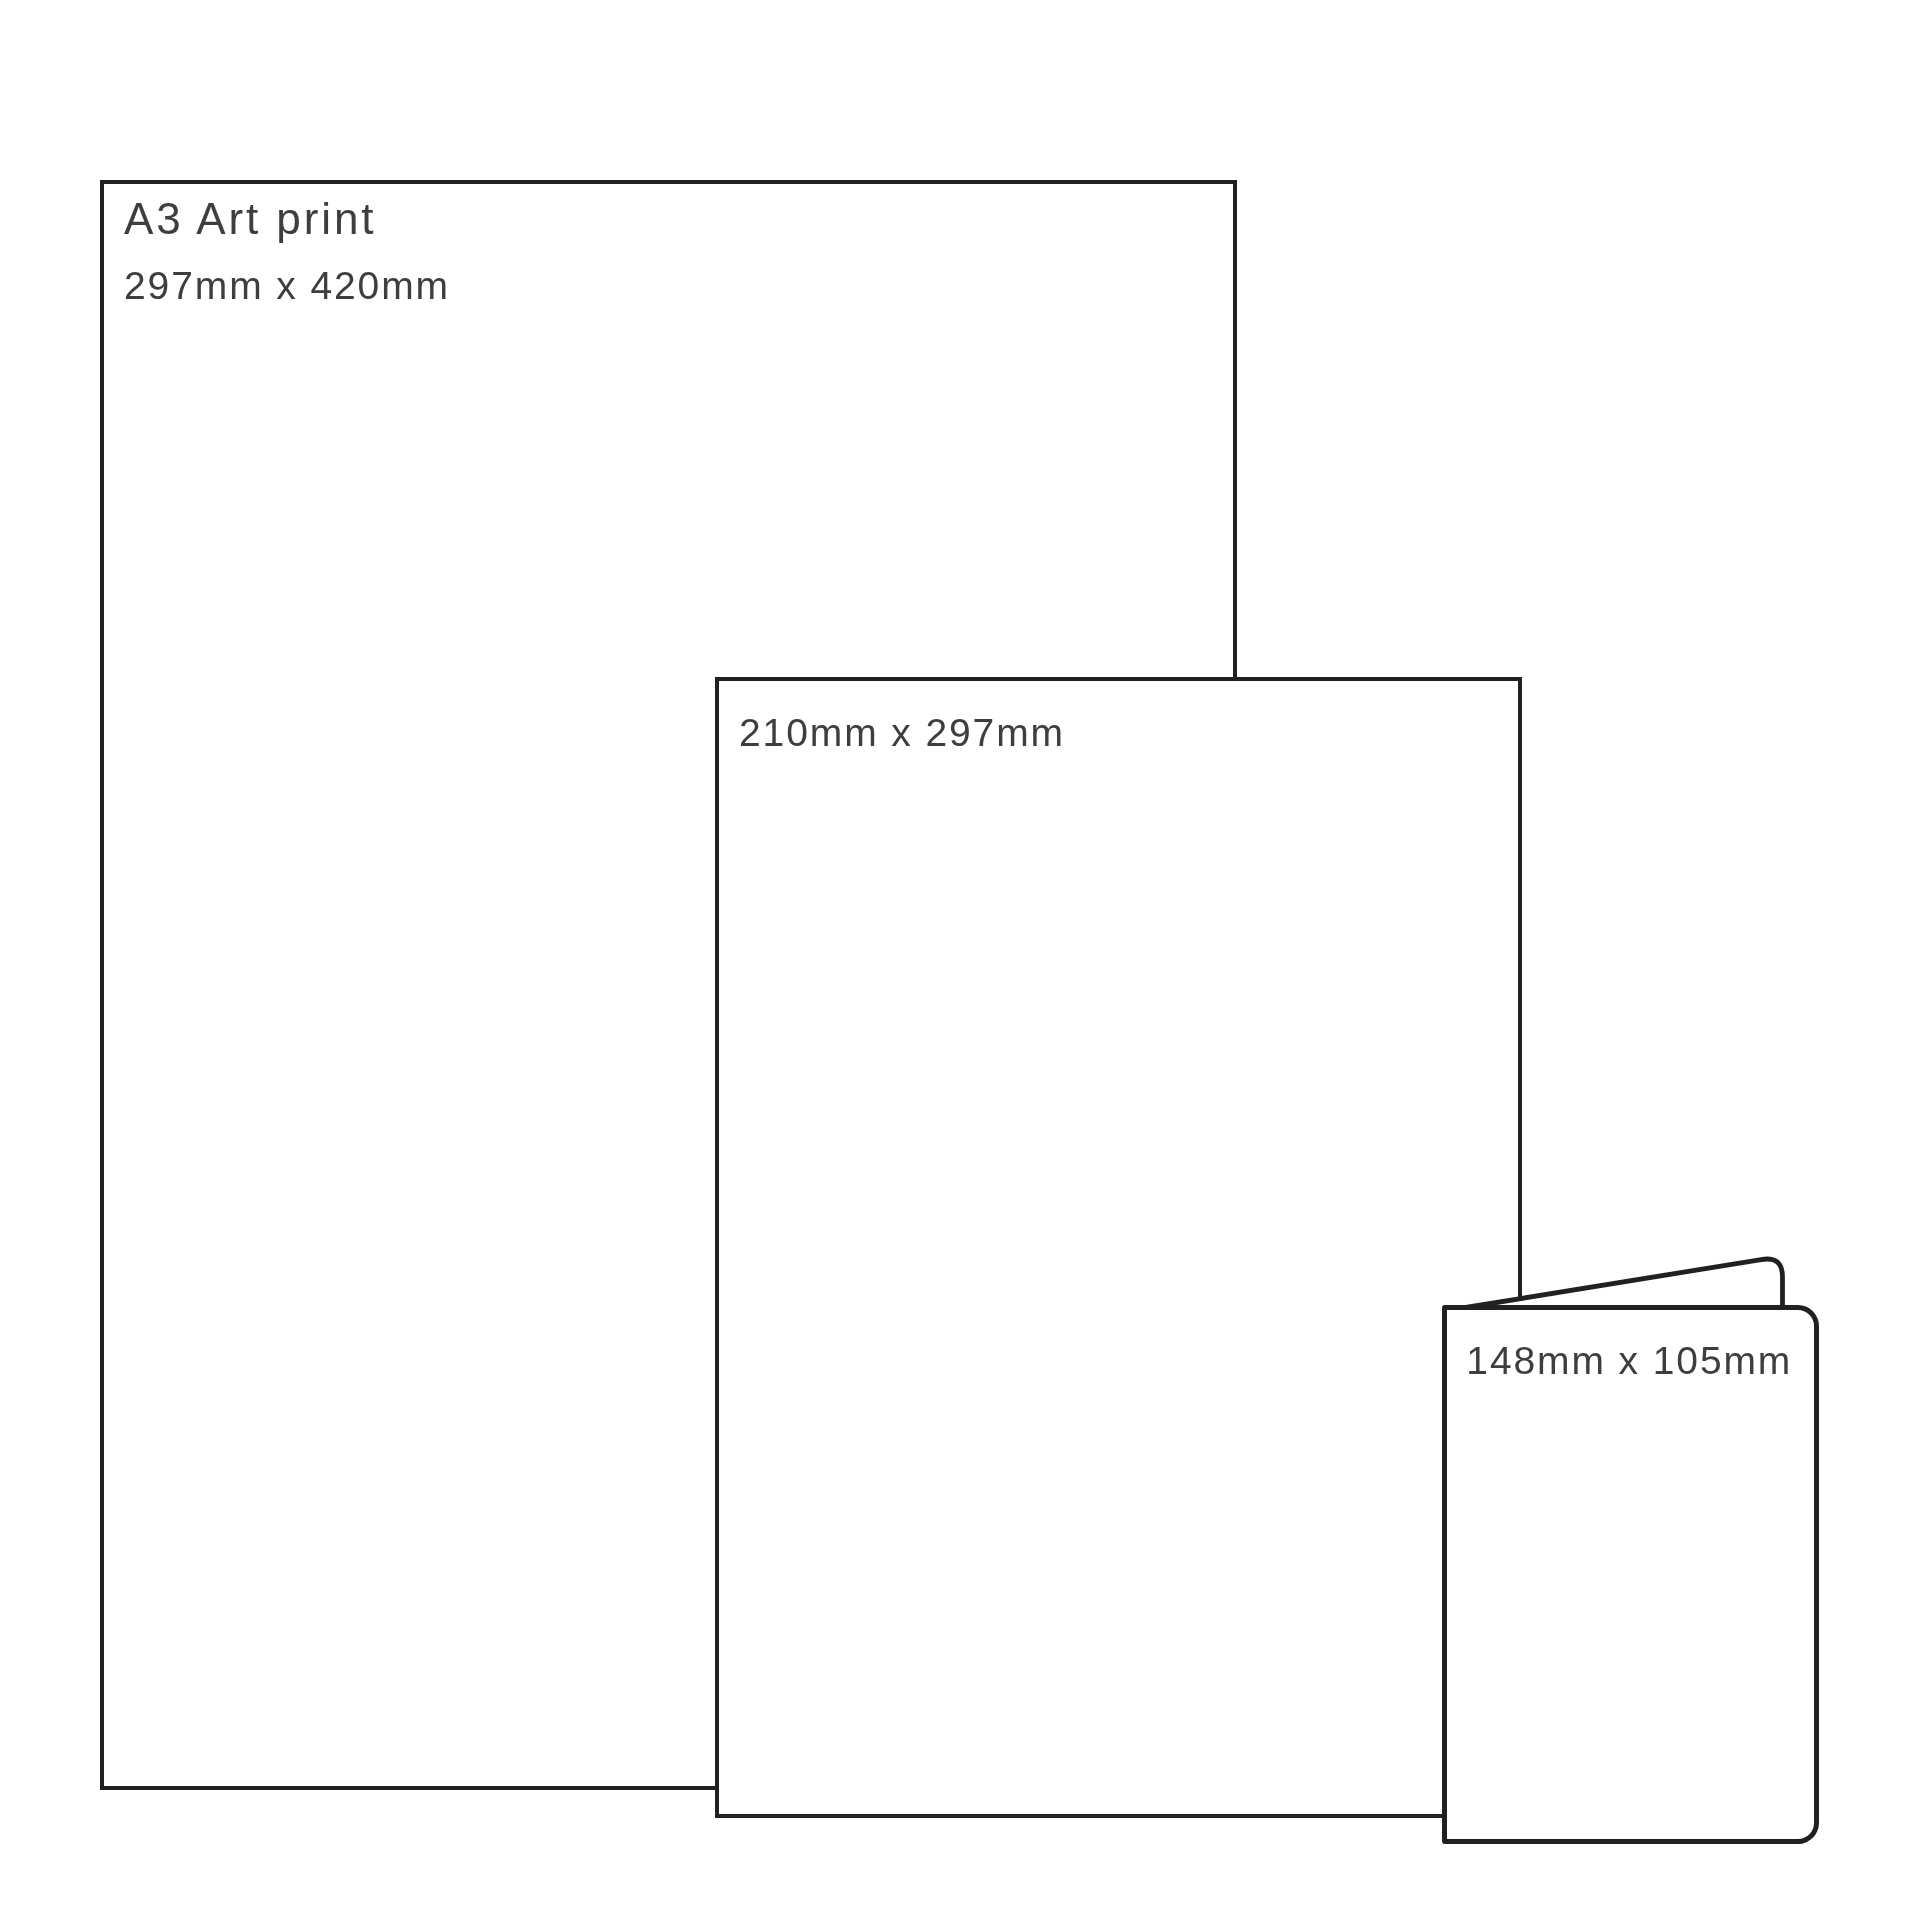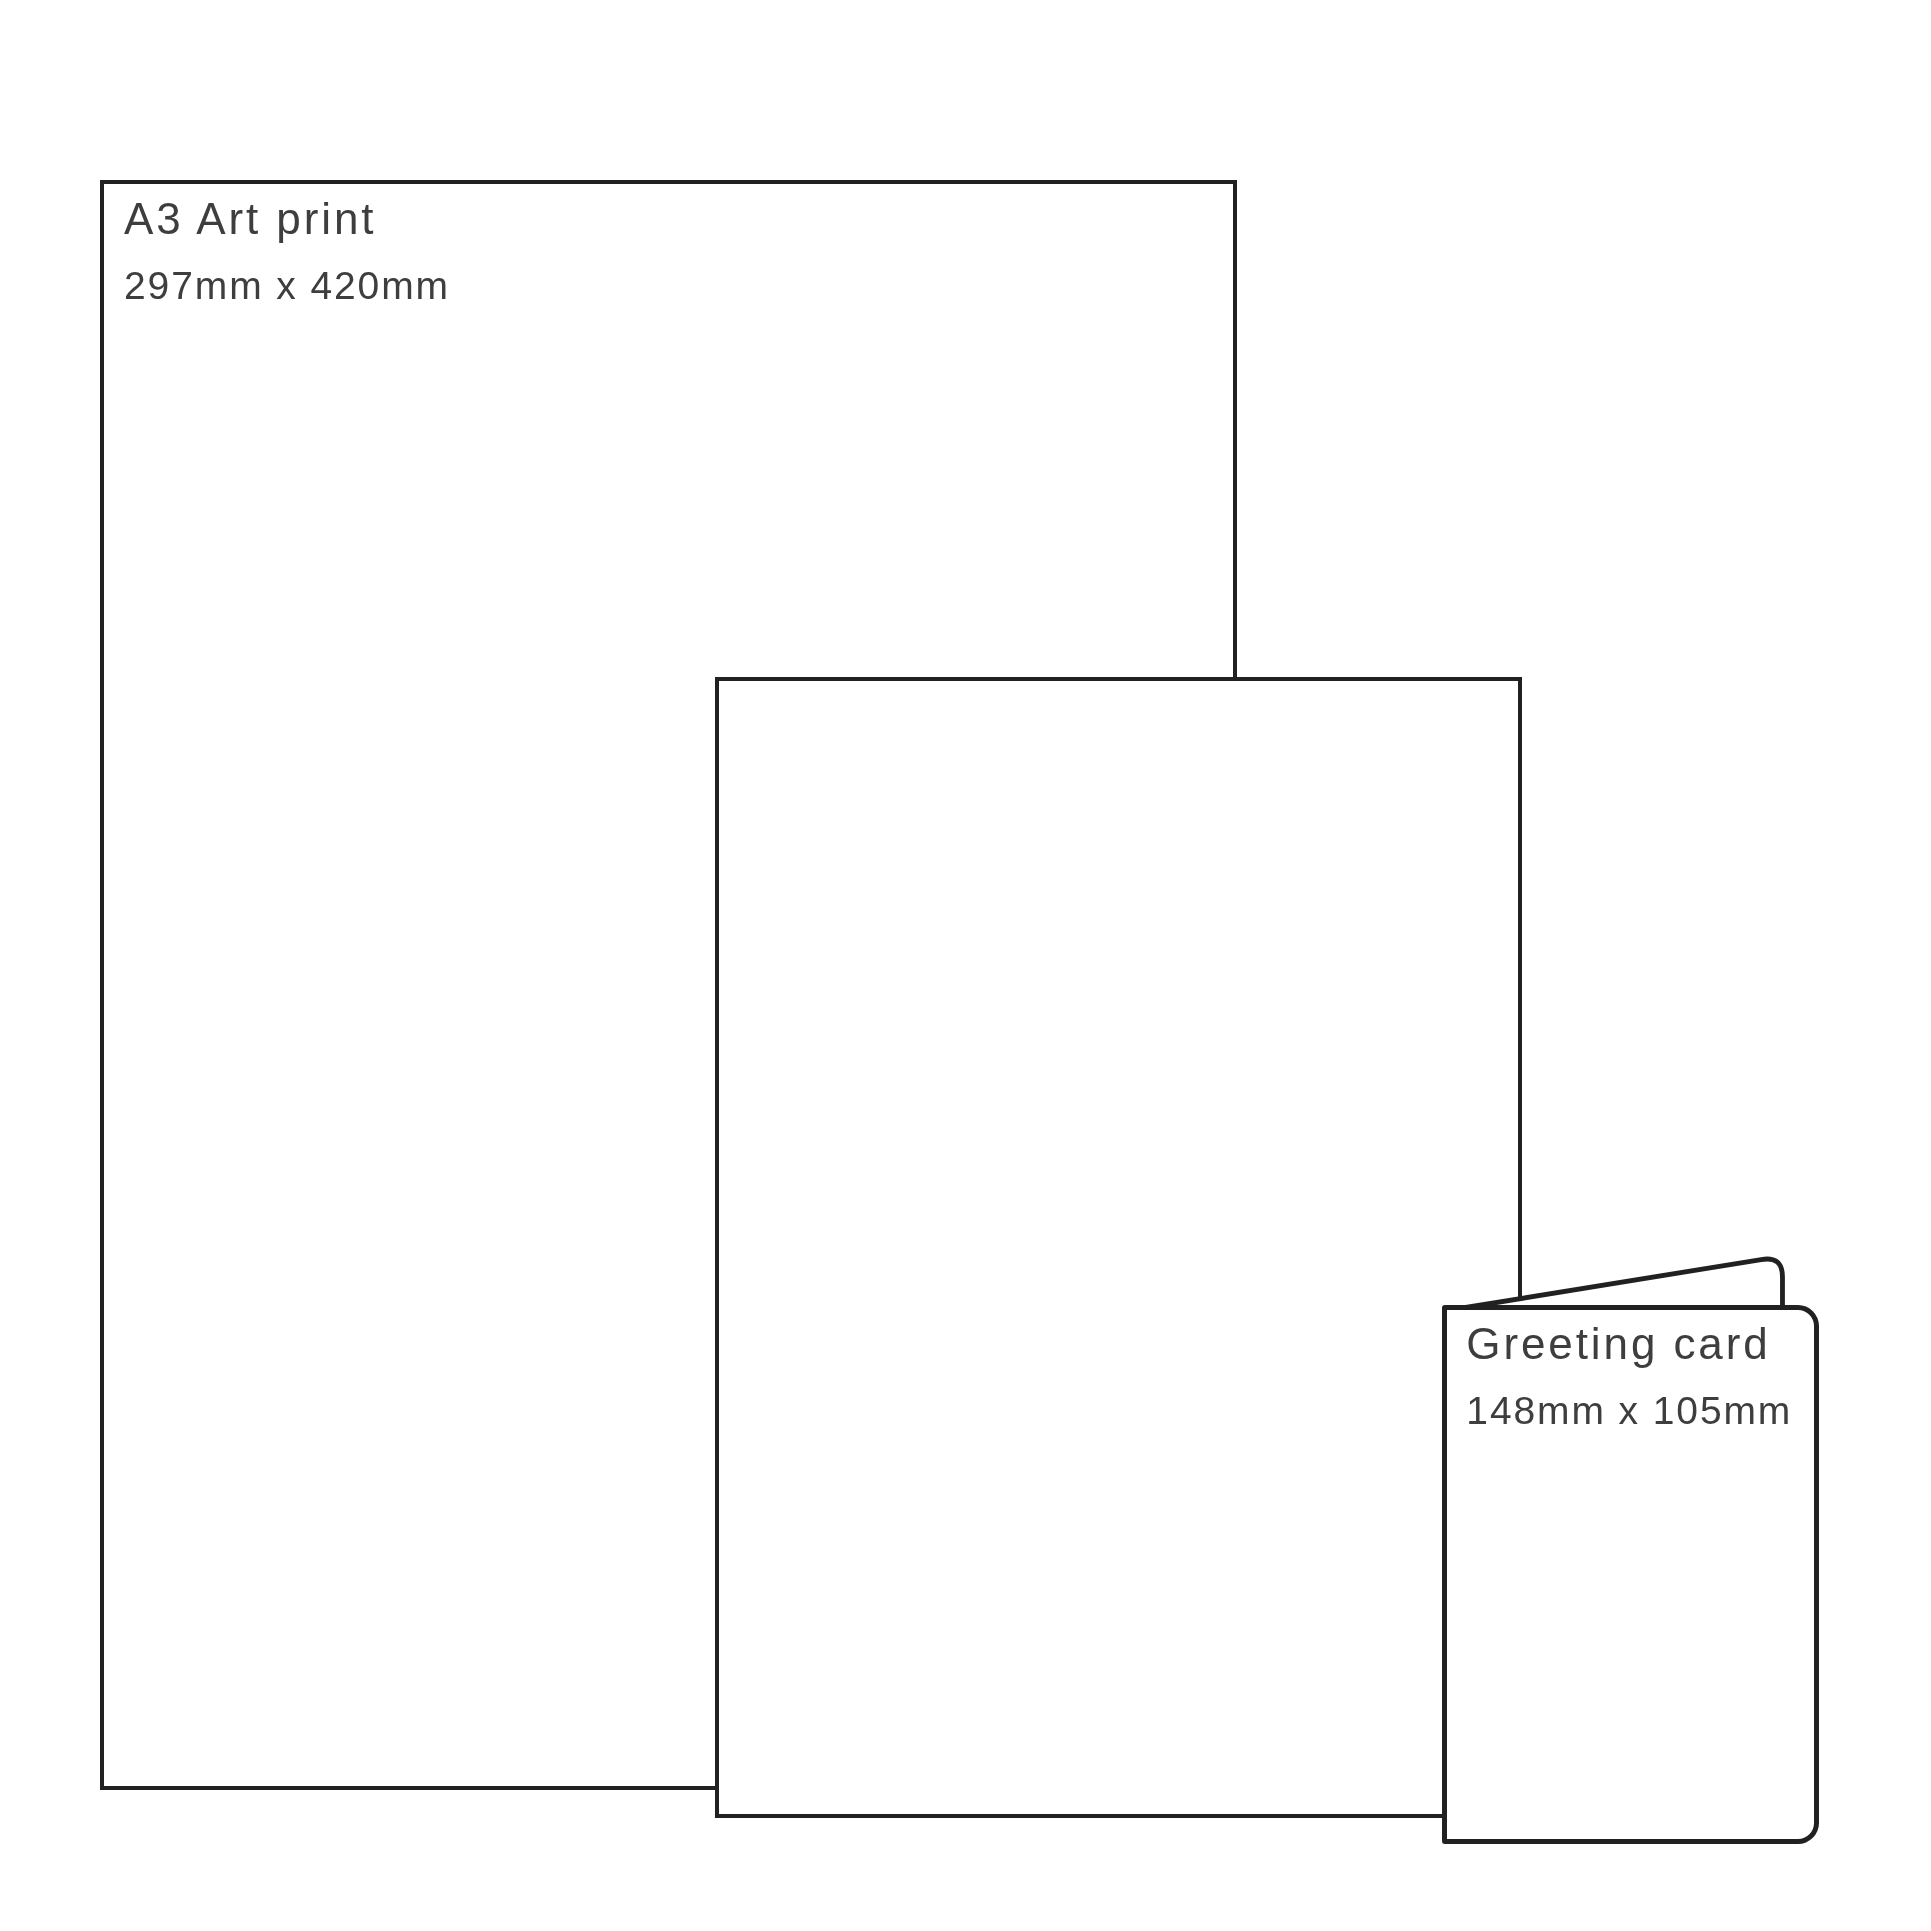--- a/index.html
+++ b/index.html
@@ -82,28 +82,28 @@
 
   <div class="panel a3">
     <div class="label">
       <div class="title">A3 Art print</div>
       <div class="dims">297mm x 420mm</div>
     </div>
   </div>
 
   <div class="panel a4">
     <div class="label">
+      <div class="dims">210mm x 297mm</div>
     </div>
   </div>
 
   <svg class="card-back" viewBox="0 0 380 90" aria-hidden="true">
     <path d="M 17 67 L 344 14 Q 366 10 366 32 L 366 86 L 17 86 Z" fill="#ffffff" stroke="#212121" stroke-width="5" stroke-linejoin="round" stroke-linecap="round"></path>
   </svg>
 
   <div class="panel card">
     <div class="label">
-      <div class="title">Greeting card</div>
       <div class="dims">148mm x 105mm</div>
     </div>
   </div>
 
 </div>
 
 
 </body></html>

